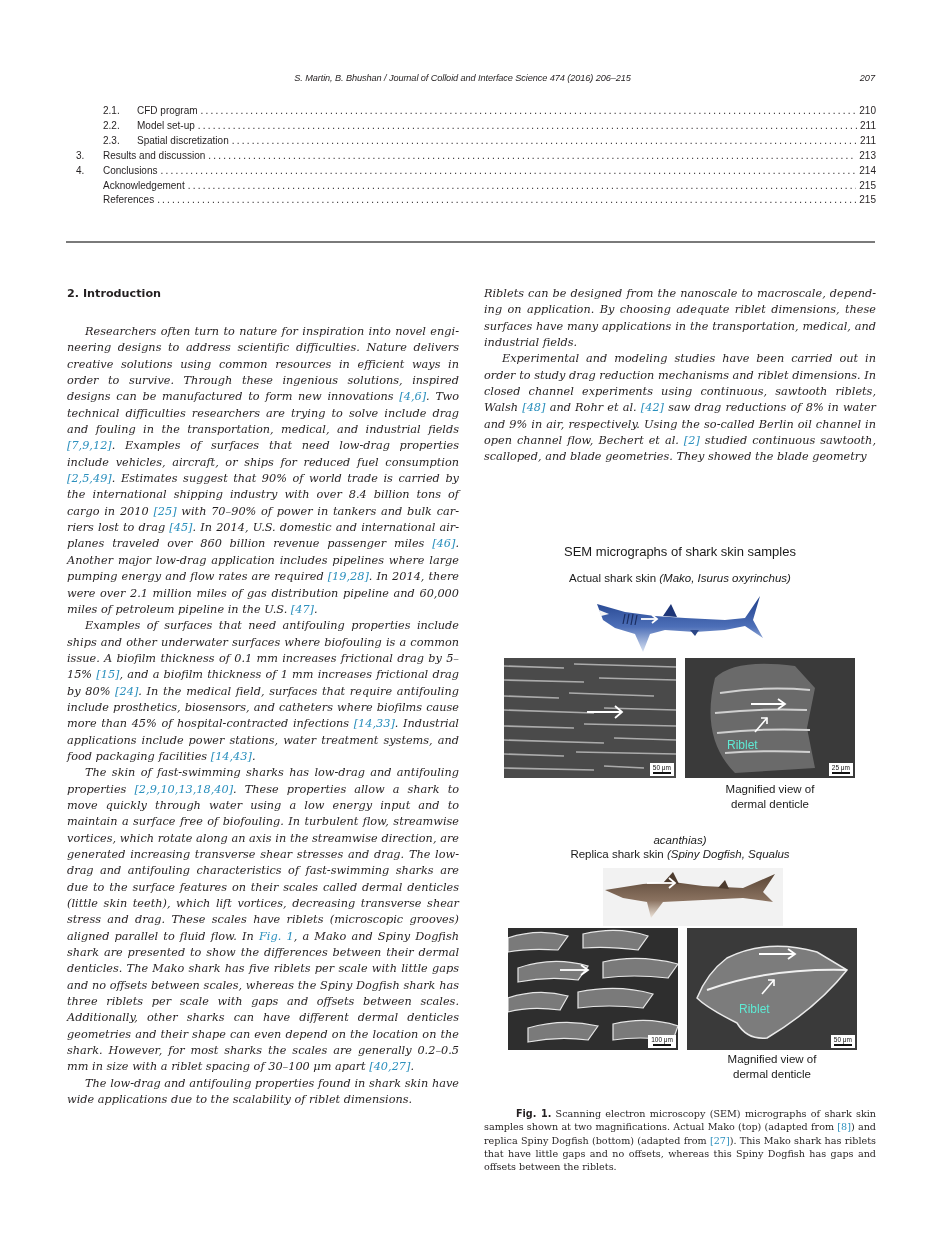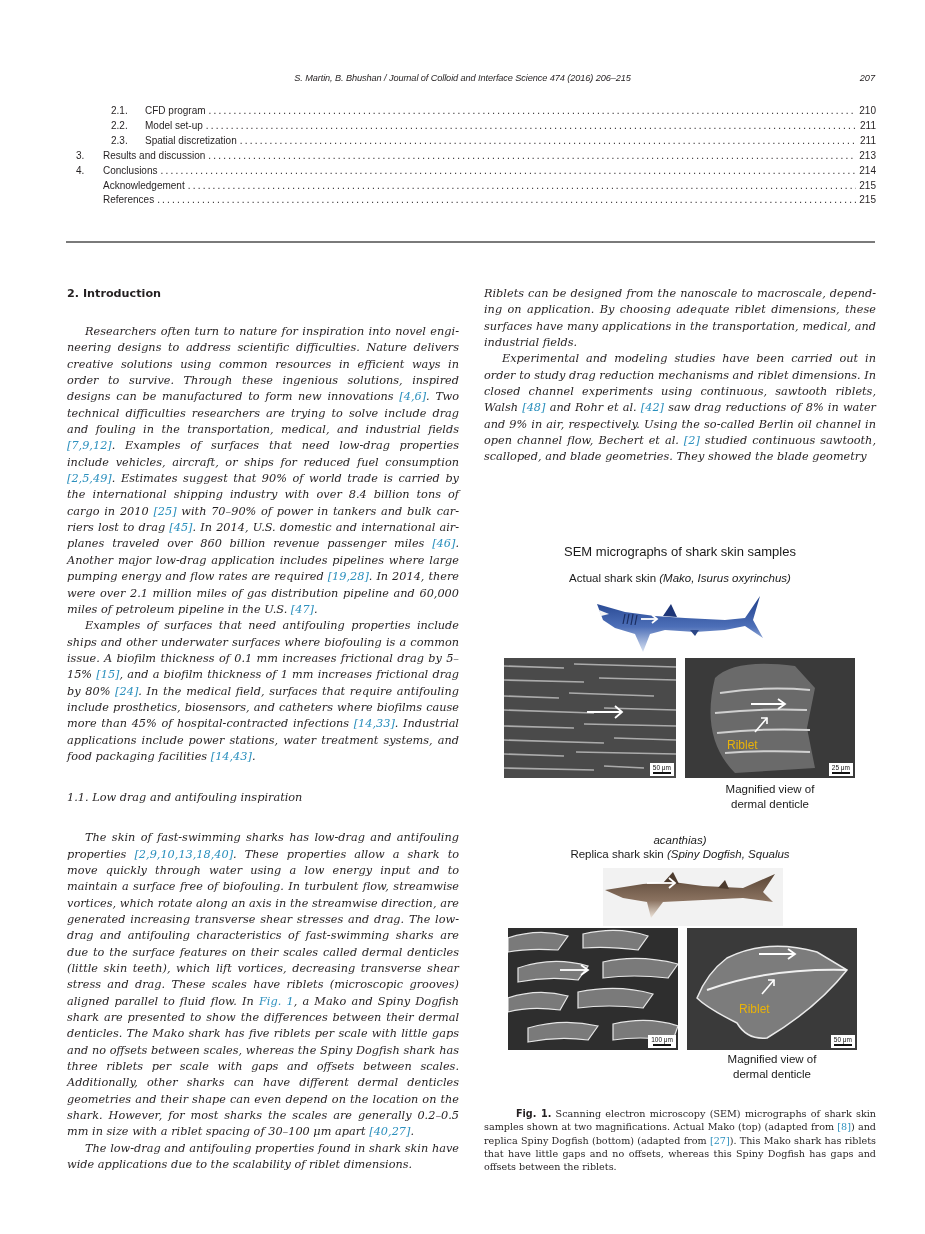--- a/index.html
+++ b/index.html
@@ -7,21 +7,21 @@
          font-family: "DejaVu Serif", "Liberation Serif", serif; color: #231f20; }
   .running-head { position: absolute; top: 73px; left: 0; width: 925px; height: 14px; font-size: 9.2px; }
   .running-head .rh-text { position: absolute; left: 0; width: 925px; text-align: center; font-style: italic;
                            font-family: "Liberation Sans", sans-serif; letter-spacing: -0.1px; }
   .running-head .rh-page { position: absolute; right: 50px; font-family: "Liberation Sans", sans-serif; font-style: italic; }
 
   .toc { position: absolute; top: 104px; left: 76px; width: 800px; font-family: "Liberation Sans", sans-serif;
          font-size: 10px; line-height: 14.9px; }
   .toc-row { display: flex; align-items: baseline; white-space: nowrap; }
   .toc-num { width: 27px; flex: none; }
-  .toc-row.lvl2 .toc-num { margin-left: 35px; width: 34px; }
+  .toc-row.lvl2 .toc-num { margin-left: 27px; width: 34px; }
   .toc-row.lvl1 .toc-num { width: 27px; }
   .toc-row.lvl1.nonum .toc-num { width: 27px; }
   .toc-title { flex: none; }
   .toc-dots { flex: 1; overflow: hidden; margin: 0 3px; color: #231f20; letter-spacing: 2.2px; }
   .toc-dots::before { content: "......................................................................................................................................................................................................................"; }
   .toc-page { flex: none; }
 
   .rule { position: absolute; top: 241px; left: 66px; width: 809px; height: 2px; background: #7a7a7a; }
 
   .col { position: absolute; width: 392px; font-size: 11.3px; line-height: 16.35px; text-align: justify; }
@@ -34,21 +34,21 @@
   .cite { color: #2a8fbd; }
 
   .figure { position: absolute; left: 500px; top: 540px; width: 360px; height: 545px; font-family: Liberation Sans, sans-serif; color: #1a1a1a; }
   .fig-title { position: absolute; top: 4px; width: 100%; text-align: center; font-size: 13px; }
   .fig-sub { position: absolute; width: 100%; text-align: center; font-size: 11.5px; line-height: 14px; }
   .fig-sub i { font-style: italic; }
   .panel { position: absolute; background: #555; overflow: hidden; }
   .scale { position: absolute; right: 2px; bottom: 2px; background: #fff; color: #111; font-size: 6.5px; padding: 1px 3px 2px 3px; text-align: center; }
   .scale .bar { display: block; height: 2px; background: #111; margin: 1px auto 0; width: 18px; }
   .mag-caption { position: absolute; text-align: center; font-size: 11.5px; line-height: 15px; }
-  .riblet-label { position: absolute; color: #eab308; font-size: 12px; }
+  .riblet-label { position: absolute; color: #5eead4; font-size: 12px; }
 
   .caption { position: absolute; left: 484px; top: 1107px; width: 392px; font-size: 9.6px; line-height: 13.3px; text-align: justify; }
   .caption b { font-family: "DejaVu Sans", sans-serif; margin-left: 32px; }
 </style>
 </head>
 <body>
 
 <div class="running-head">
   <span class="rh-text">S. Martin, B. Bhushan / Journal of Colloid and Interface Science 474 (2016) 206–215</span>
   <span class="rh-page">207</span>
@@ -98,21 +98,20 @@
       <span class="toc-page">215</span>
     </div>
   </div>
 
 <div class="rule"></div>
 
 <div class="col col-left">
   <div class="h1">2. Introduction</div>
   <p>Researchers often turn to nature for inspiration into novel engi­neering designs to address scientific difficulties. Nature delivers creative solutions using common resources in efficient ways in order to survive. Through these ingenious solutions, inspired designs can be manufactured to form new innovations <span class="cite" style="color: rgb(42, 143, 189);">[4,6]</span>. Two technical difficulties researchers are trying to solve include drag and fouling in the transportation, medical, and industrial fields <span class="cite" style="color: rgb(42, 143, 189);">[7,9,12]</span>. Examples of surfaces that need low-drag properties include vehicles, aircraft, or ships for reduced fuel consumption <span class="cite" style="color: rgb(42, 143, 189);">[2,5,49]</span>. Estimates suggest that 90% of world trade is carried by the international shipping industry with over 8.4 billion tons of cargo in 2010 <span class="cite" style="color: rgb(42, 143, 189);">[25]</span> with 70–90% of power in tankers and bulk car­riers lost to drag <span class="cite" style="color: rgb(42, 143, 189);">[45]</span>. In 2014, U.S. domestic and international air­planes traveled over 860 billion revenue passenger miles <span class="cite" style="color: rgb(42, 143, 189);">[46]</span>. Another major low-drag application includes pipelines where large pumping energy and flow rates are required <span class="cite" style="color: rgb(42, 143, 189);">[19,28]</span>. In 2014, there were over 2.1 million miles of gas distribution pipeline and 60,000 miles of petroleum pipeline in the U.S. <span class="cite" style="color: rgb(42, 143, 189);">[47]</span>.</p>
   <p>Examples of surfaces that need antifouling properties include ships and other underwater surfaces where biofouling is a common issue. A biofilm thickness of 0.1 mm increases frictional drag by 5–15% <span class="cite" style="color: rgb(42, 143, 189);">[15]</span>, and a biofilm thickness of 1 mm increases frictional drag by 80% <span class="cite" style="color: rgb(42, 143, 189);">[24]</span>. In the medical field, surfaces that require antifouling include prosthetics, biosensors, and catheters where biofilms cause more than 45% of hospital-contracted infections <span class="cite" style="color: rgb(42, 143, 189);">[14,33]</span>. Industrial applications include power stations, water treatment systems, and food packaging facilities <span class="cite" style="color: rgb(42, 143, 189);">[14,43]</span>.</p>
-  <div class="h2">1.1. Low drag and antifouling inspiration</div>
   <p>The skin of fast-swimming sharks has low-drag and antifouling properties <span class="cite" style="color: rgb(42, 143, 189);">[2,9,10,13,18,40]</span>. These properties allow a shark to move quickly through water using a low energy input and to maintain a surface free of biofouling. In turbulent flow, streamwise vortices, which rotate along an axis in the streamwise direction, are generated increasing transverse shear stresses and drag. The low-drag and antifouling characteristics of fast-swimming sharks are due to the surface features on their scales called dermal denti­cles (little skin teeth), which lift vortices, decreasing transverse shear stress and drag. These scales have riblets (microscopic grooves) aligned parallel to fluid flow. In <span class="cite" style="color: rgb(42, 143, 189);">Fig. 1</span>, a Mako and Spiny Dogfish shark are presented to show the differences between their dermal denticles. The Mako shark has five riblets per scale with lit­tle gaps and no offsets between scales, whereas the Spiny Dogfish shark has three riblets per scale with gaps and offsets between scales. Additionally, other sharks can have different dermal denti­cles geometries and their shape can even depend on the location on the shark. However, for most sharks the scales are generally 0.2–0.5 mm in size with a riblet spacing of 30–100 μm apart <span class="cite" style="color: rgb(42, 143, 189);">[40,27]</span>.</p>
   <p>The low-drag and antifouling properties found in shark skin have wide applications due to the scalability of riblet dimensions.</p>
 </div>
 
 <div class="col col-right">
   <p class="noindent">Riblets can be designed from the nanoscale to macroscale, depend­ing on application. By choosing adequate riblet dimensions, these surfaces have many applications in the transportation, medical, and industrial fields.</p>
   <p>Experimental and modeling studies have been carried out in order to study drag reduction mechanisms and riblet dimensions. In closed channel experiments using continuous, sawtooth riblets, Walsh <span class="cite" style="color: rgb(42, 143, 189);">[48]</span> and Rohr et al. <span class="cite" style="color: rgb(42, 143, 189);">[42]</span> saw drag reductions of 8% in water and 9% in air, respectively. Using the so-called Berlin oil channel in open channel flow, Bechert et al. <span class="cite" style="color: rgb(42, 143, 189);">[2]</span> studied continuous sawtooth, scalloped, and blade geometries. They showed the blade geometry</p>
 </div>
 
 <div class="figure">

